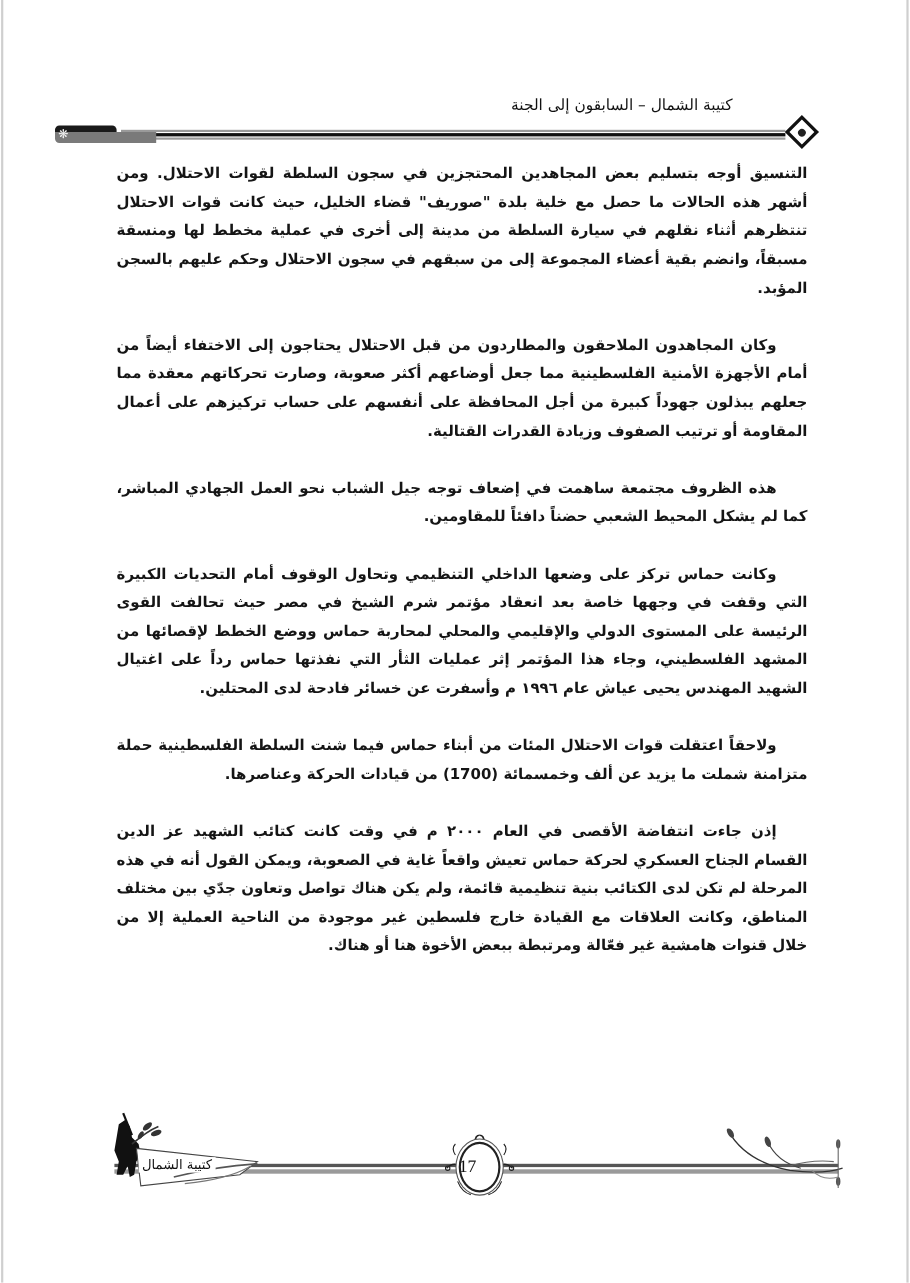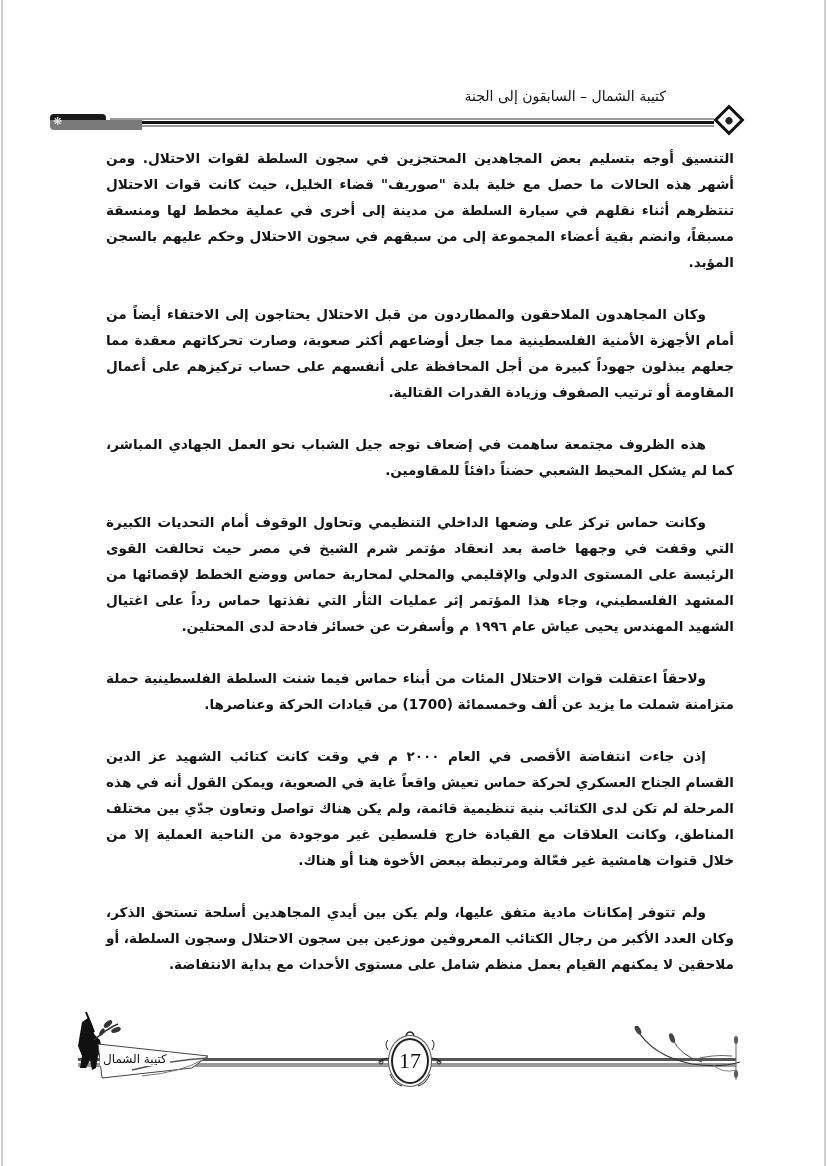--- a/index.html
+++ b/index.html
@@ -114,21 +114,21 @@
     .para.first {
       text-indent: 0;
     }
     .para.last {
       margin-bottom: 0;
     }
 
     
     .footer {
       position: absolute;
-      left: 72px;
+      left: 98px;
       top: 1006px;
       width: 670px;
       height: 80px;
     }
     .footer-rule {
       position: absolute;
       left: 6px;
       right: 6px;
       top: 52px;
       height: 10px;
@@ -175,23 +175,23 @@
       box-sizing: border-box;
       box-shadow: 0 0 0 2px #fff, 0 0 0 3px #555;
     }
     .page-number {
       position: absolute;
       left: 13px;
       top: 8px;
       width: 38px;
       height: 46px;
       line-height: 46px;
-      text-align: center;
+      text-align: left;
       font-family: "Liberation Serif", serif;
-      font-size: 22px;
+      font-size: 16px;
       color: #111;
     }
 
     .footer-right-art {
       position: absolute;
       right: 0;
       top: 20px;
       width: 110px;
       height: 56px;
     }
@@ -219,21 +219,20 @@
   </div>
 </div>
 
 <div class="content">
   <p class="para first">التنسيق أوجه بتسليم بعض المجاهدين المحتجزين في سجون السلطة لقوات الاحتلال. ومن أشهر هذه الحالات ما حصل مع خلية بلدة "صوريف" قضاء الخليل، حيث كانت قوات الاحتلال تنتظرهم أثناء نقلهم في سيارة السلطة من مدينة إلى أخرى في عملية مخطط لها ومنسقة مسبقاً، وانضم بقية أعضاء المجموعة إلى من سبقهم في سجون الاحتلال وحكم عليهم بالسجن المؤبد.</p>
   <p class="para">وكان المجاهدون الملاحقون والمطاردون من قبل الاحتلال يحتاجون إلى الاختفاء أيضاً من أمام الأجهزة الأمنية الفلسطينية مما جعل أوضاعهم أكثر صعوبة، وصارت تحركاتهم معقدة مما جعلهم يبذلون جهوداً كبيرة من أجل المحافظة على أنفسهم على حساب تركيزهم على أعمال المقاومة أو ترتيب الصفوف وزيادة القدرات القتالية.</p>
   <p class="para">هذه الظروف مجتمعة ساهمت في إضعاف توجه جيل الشباب نحو العمل الجهادي المباشر، كما لم يشكل المحيط الشعبي حضناً دافئاً للمقاومين.</p>
   <p class="para">وكانت حماس تركز على وضعها الداخلي التنظيمي وتحاول الوقوف أمام التحديات الكبيرة التي وقفت في وجهها خاصة بعد انعقاد مؤتمر شرم الشيخ في مصر حيث تحالفت القوى الرئيسة على المستوى الدولي والإقليمي والمحلي لمحاربة حماس ووضع الخطط لإقصائها من المشهد الفلسطيني، وجاء هذا المؤتمر إثر عمليات الثأر التي نفذتها حماس رداً على اغتيال الشهيد المهندس يحيى عياش عام ١٩٩٦ م وأسفرت عن خسائر فادحة لدى المحتلين.</p>
   <p class="para">ولاحقاً اعتقلت قوات الاحتلال المئات من أبناء حماس فيما شنت السلطة الفلسطينية حملة متزامنة شملت ما يزيد عن ألف وخمسمائة (1700) من قيادات الحركة وعناصرها.</p>
   <p class="para">إذن جاءت انتفاضة الأقصى في العام ٢٠٠٠ م في وقت كانت كتائب الشهيد عز الدين القسام الجناح العسكري لحركة حماس تعيش واقعاً غاية في الصعوبة، ويمكن القول أنه في هذه المرحلة لم تكن لدى الكتائب بنية تنظيمية قائمة، ولم يكن هناك تواصل وتعاون جدّي بين مختلف المناطق، وكانت العلاقات مع القيادة خارج فلسطين غير موجودة من الناحية العملية إلا من خلال قنوات هامشية غير فعّالة ومرتبطة ببعض الأخوة هنا أو هناك.</p>
-  <p class="para">ولم تتوفر إمكانات مادية متفق عليها، ولم يكن بين أيدي المجاهدين أسلحة تستحق الذكر، وكان العدد الأكبر من رجال الكتائب المعروفين موزعين بين سجون الاحتلال وسجون السلطة، أو ملاحقين لا يمكنهم القيام بعمل منظم شامل على مستوى الأحداث مع بداية الانتفاضة.</p>
 </div>
 
 <div class="footer">
   <div class="footer-rule">
     <div class="f1"></div>
       <div class="f2"></div>
   </div>
 
   <div class="footer-left-art">
     <svg width="150" height="76" viewBox="0 0 150 76">

